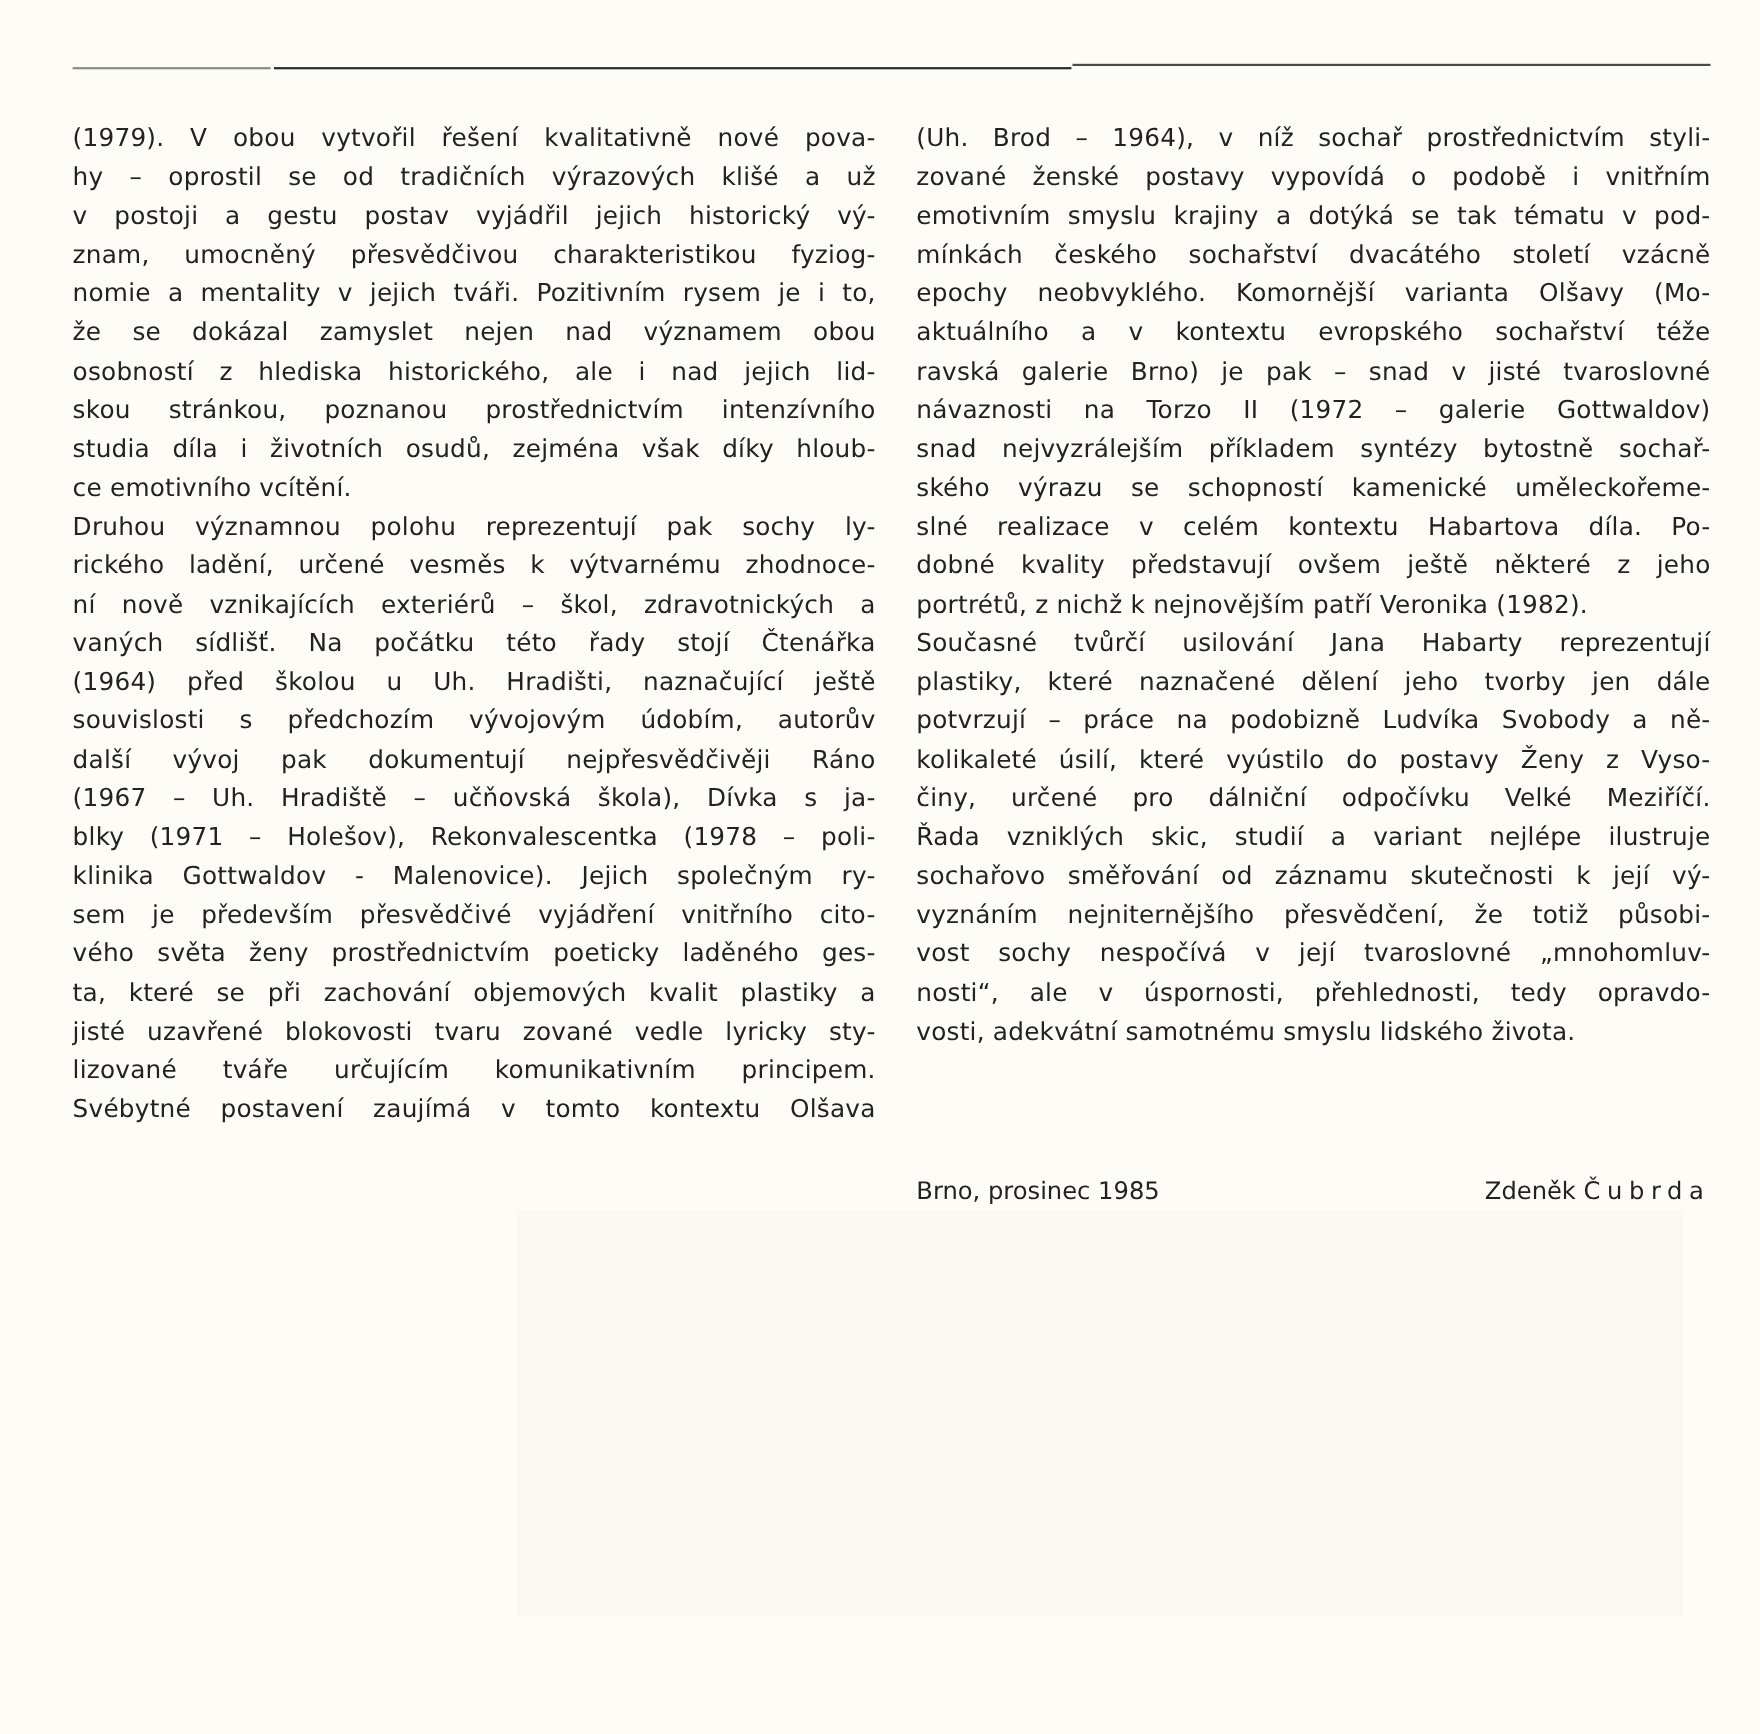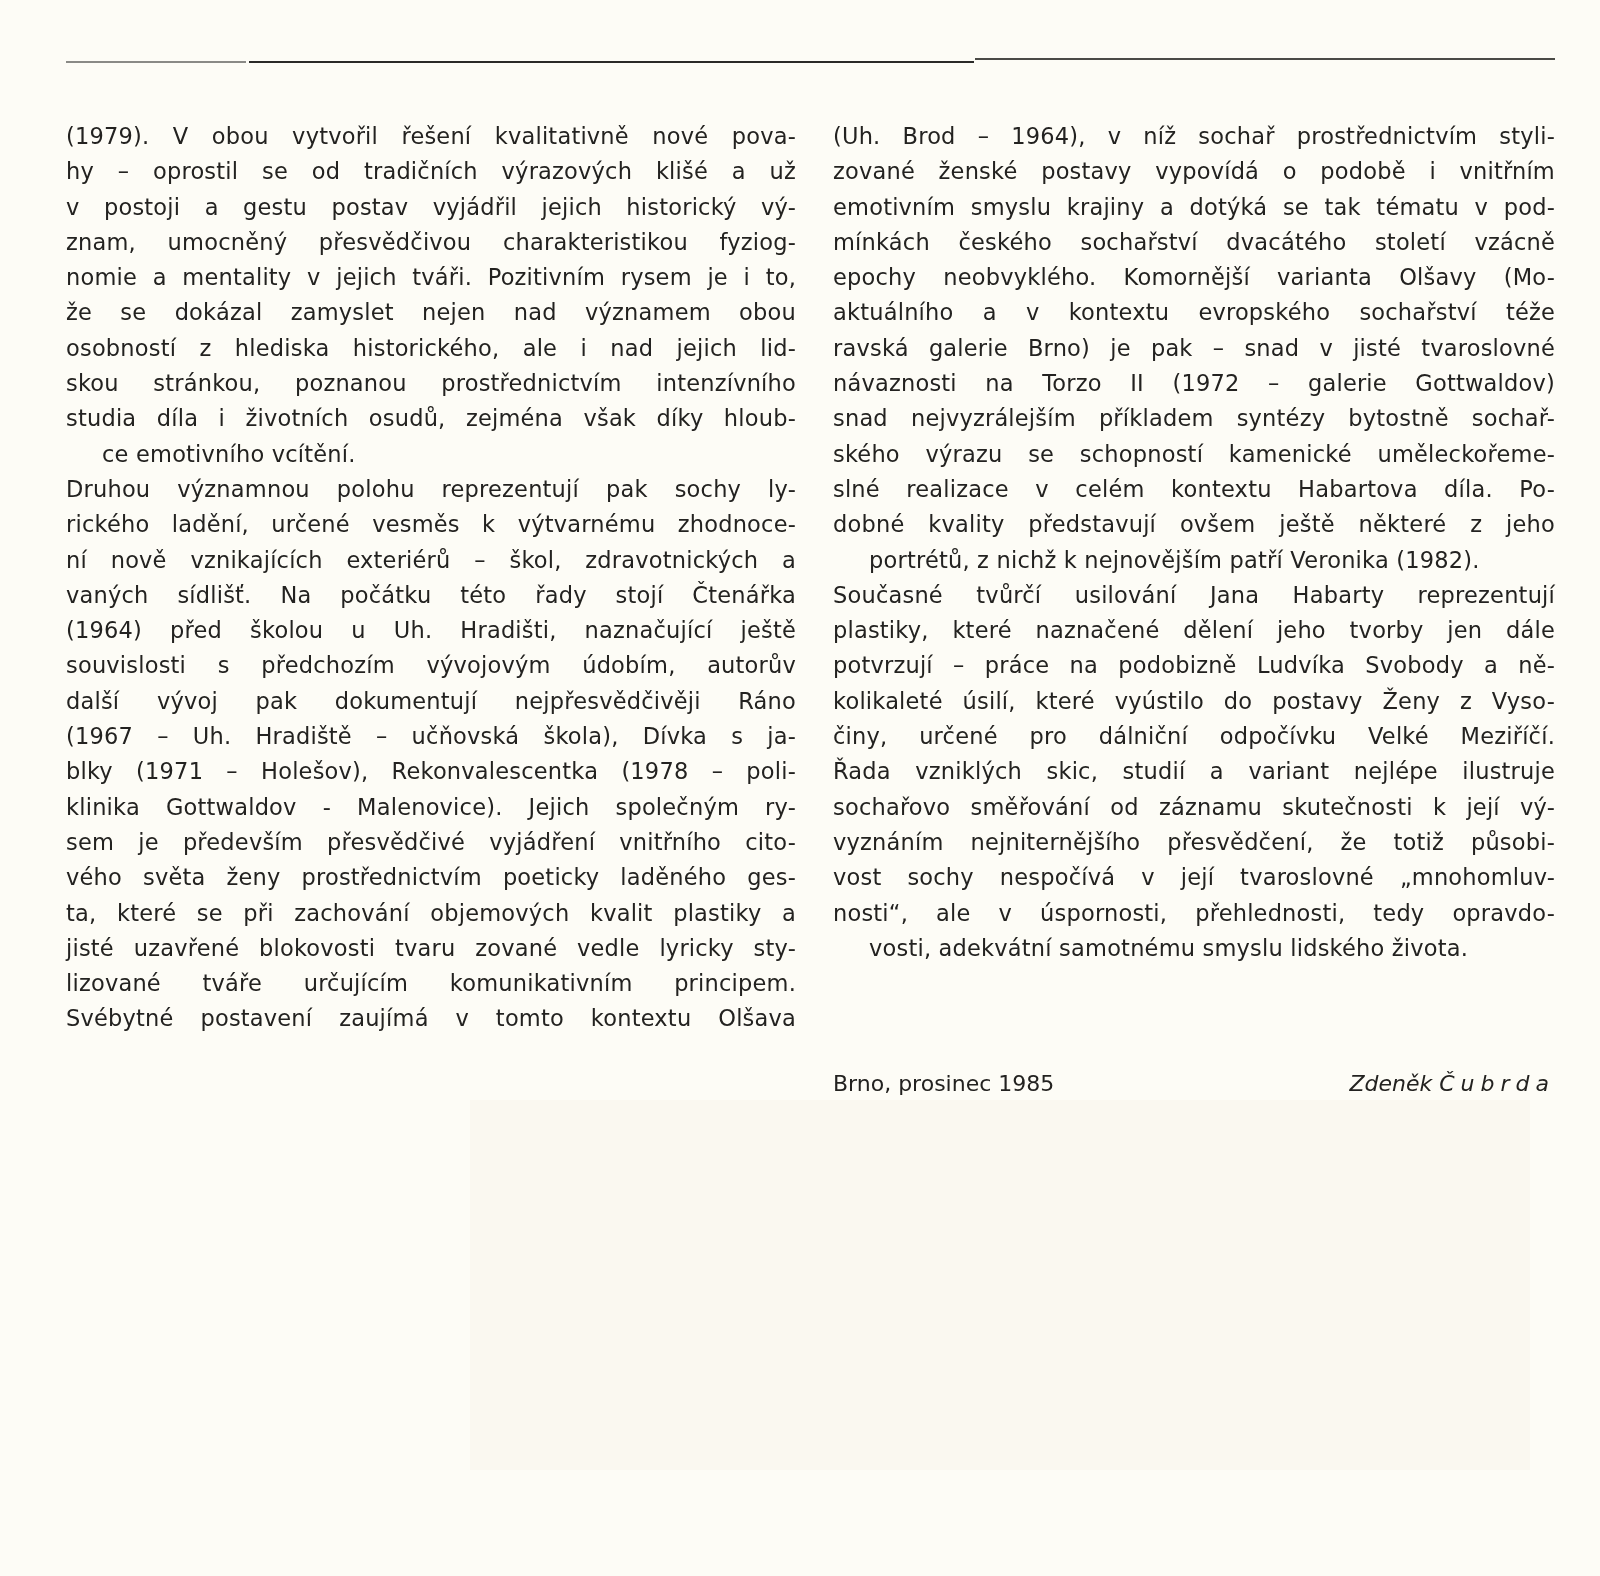--- a/index.html
+++ b/index.html
@@ -27,61 +27,59 @@
     position: absolute;
     top: 59px;
     height: 2px;
   }
   .rule-a { left: 66px; width: 180px; background: #8a8a86; top: 61px; }
   .rule-b { left: 249px; width: 725px; background: #2a2a28; top: 61px; height: 2px; }
   .rule-c { left: 975px; width: 580px; background: #4a4a46; top: 58px; }
 
   .column {
     position: absolute;
-    top: 119px;
+    top: 109px;
     width: 730px;
   }
   .col-left { left: 66px; }
   .col-right { left: 833px; width: 722px; }
 
   .line {
     display: block;
     height: 35.3px;
     line-height: 35.3px;
     font-size: 22.5px;
     letter-spacing: 0.2px;
     white-space: nowrap;
     text-align: justify;
     text-align-last: justify;
     overflow: visible;
   }
   .line.last {
     text-align-last: left;
-    margin-left: 36px;
   }
 
   .closing {
     position: absolute;
     top: 1066px;
     left: 833px;
     width: 722px;
     height: 36px;
     line-height: 36px;
     font-size: 22px;
   }
   .closing-date {
     position: absolute;
     left: 0;
     top: 0;
   }
   .closing-author {
     position: absolute;
     right: 0;
     top: 0;
-    font-style: italic;
   }
   .spaced {
     letter-spacing: 6px;
   }
 </style>
 </head>
 <body>
 
 <div class="page-tint"></div>
 

